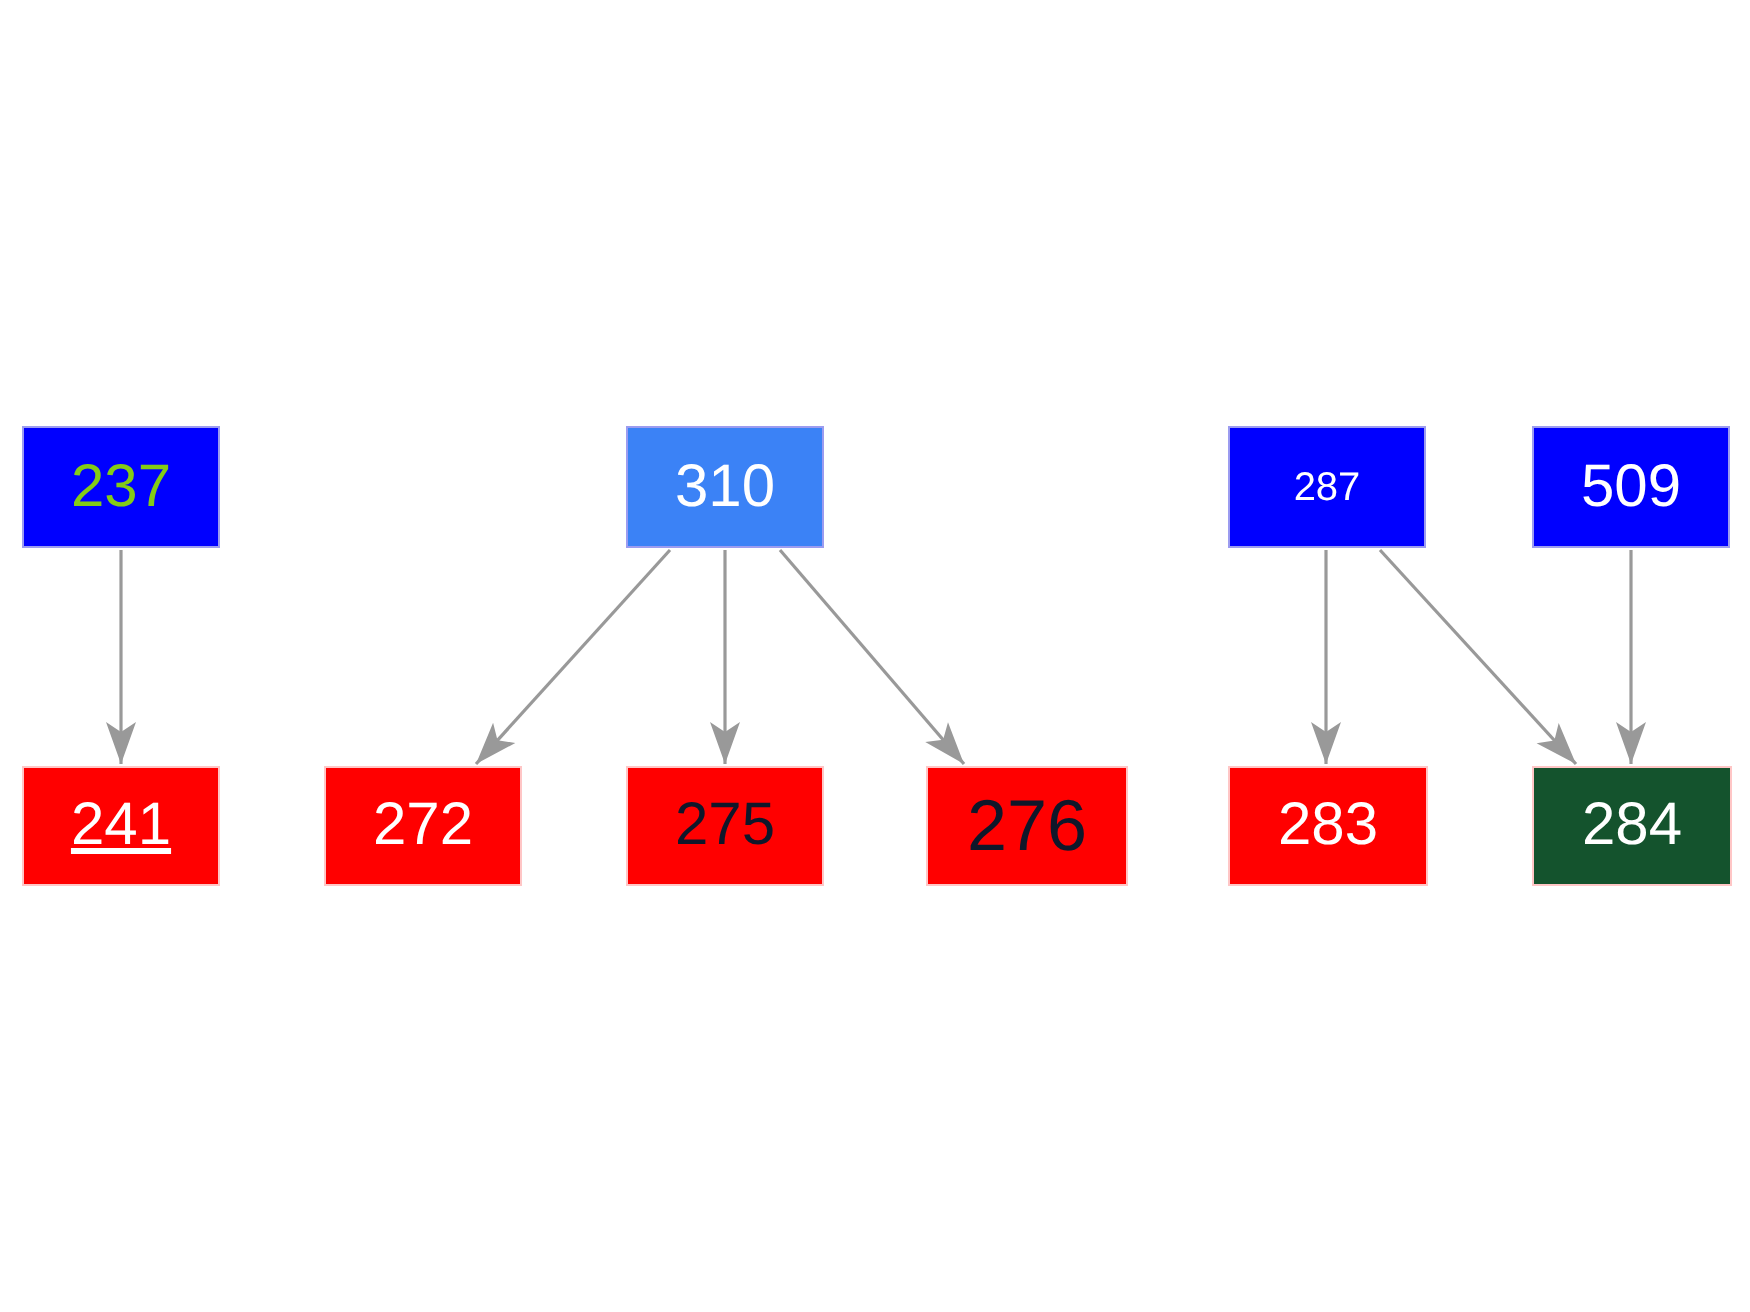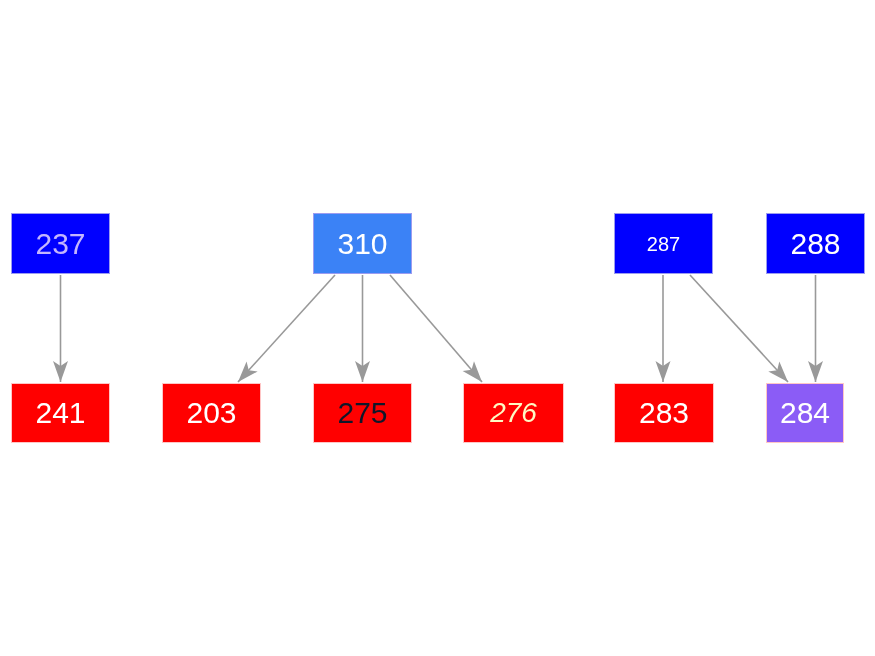--- a/index.html
+++ b/index.html
@@ -41,23 +41,23 @@
       </marker>
     </defs>
   <line x1="60.5" y1="275" x2="60.5" y2="382" stroke="#999999" stroke-width="1.6" marker-end="url(#arrowhead)"></line>
       <line x1="335" y1="275" x2="238" y2="382" stroke="#999999" stroke-width="1.6" marker-end="url(#arrowhead)"></line>
       <line x1="362.5" y1="275" x2="362.5" y2="382" stroke="#999999" stroke-width="1.6" marker-end="url(#arrowhead)"></line>
       <line x1="390" y1="275" x2="482" y2="382" stroke="#999999" stroke-width="1.6" marker-end="url(#arrowhead)"></line>
       <line x1="663" y1="275" x2="663" y2="382" stroke="#999999" stroke-width="1.6" marker-end="url(#arrowhead)"></line>
       <line x1="690" y1="275" x2="788" y2="382" stroke="#999999" stroke-width="1.6" marker-end="url(#arrowhead)"></line>
       <line x1="815.5" y1="275" x2="815.5" y2="382" stroke="#999999" stroke-width="1.6" marker-end="url(#arrowhead)"></line>
     </svg>
-<div class="node" style="left: 11px; top: 213px; width: 99px; height: 61px; background: rgb(0, 0, 255); border-color: rgb(156, 156, 240); color: #c4b5fd; font-size: 30px;">237</div>
+<div class="node" style="left: 11px; top: 213px; width: 99px; height: 61px; background: rgb(0, 0, 255); border-color: rgb(156, 156, 240); color: #84cc16; font-size: 30px;">237</div>
     <div class="node" style="left: 313px; top: 213px; width: 99px; height: 61px; background: #3b82f6; border-color: rgb(156, 156, 240); color: rgb(255, 255, 255); font-size: 30px;">310</div>
     <div class="node" style="left: 614px; top: 213px; width: 99px; height: 61px; background: rgb(0, 0, 255); border-color: rgb(156, 156, 240); color: rgb(255, 255, 255); font-size: 20px;">287</div>
-    <div class="node" style="left: 766px; top: 213px; width: 99px; height: 61px; background: rgb(0, 0, 255); border-color: rgb(156, 156, 240); color: rgb(255, 255, 255); font-size: 30px;">288</div>
-    <div class="node" style="left: 11px; top: 383px; width: 99px; height: 60px; background: rgb(255, 0, 0); border-color: rgb(255, 198, 198); color: rgb(255, 255, 255); font-size: 30px;">241</div>
-    <div class="node" style="left: 162px; top: 383px; width: 99px; height: 60px; background: rgb(255, 0, 0); border-color: rgb(255, 198, 198); color: rgb(255, 255, 255); font-size: 30px;">203</div>
+    <div class="node" style="left: 766px; top: 213px; width: 99px; height: 61px; background: rgb(0, 0, 255); border-color: rgb(156, 156, 240); color: rgb(255, 255, 255); font-size: 30px;">509</div>
+    <div class="node" style="left: 11px; top: 383px; width: 99px; height: 60px; background: rgb(255, 0, 0); border-color: rgb(255, 198, 198); color: rgb(255, 255, 255); font-size: 30px; text-decoration: underline;">241</div>
+    <div class="node" style="left: 162px; top: 383px; width: 99px; height: 60px; background: rgb(255, 0, 0); border-color: rgb(255, 198, 198); color: rgb(255, 255, 255); font-size: 30px;">272</div>
     <div class="node" style="left: 313px; top: 383px; width: 99px; height: 60px; background: rgb(255, 0, 0); border-color: rgb(255, 198, 198); color: #0f172a; font-size: 30px;">275</div>
-    <div class="node" style="left: 463px; top: 383px; width: 101px; height: 60px; background: rgb(255, 0, 0); border-color: rgb(255, 198, 198); color: #fef9c3; font-size: 28px; font-style: italic;">276</div>
+    <div class="node" style="left: 463px; top: 383px; width: 101px; height: 60px; background: rgb(255, 0, 0); border-color: rgb(255, 198, 198); color: #0f172a; font-size: 36px;">276</div>
     <div class="node" style="left: 614px; top: 383px; width: 100px; height: 60px; background: rgb(255, 0, 0); border-color: rgb(255, 198, 198); color: rgb(255, 255, 255); font-size: 30px;">283</div>
-    <div class="node" style="left: 766px; top: 383px; width: 78px; height: 60px; background: #8b5cf6; border-color: rgb(255, 198, 198); color: rgb(255, 255, 255); font-size: 30px;">284</div>
+    <div class="node" style="left: 766px; top: 383px; width: 100px; height: 60px; background: #14532d; border-color: rgb(255, 198, 198); color: rgb(255, 255, 255); font-size: 30px;">284</div>
   </div>
 
 </body></html>

